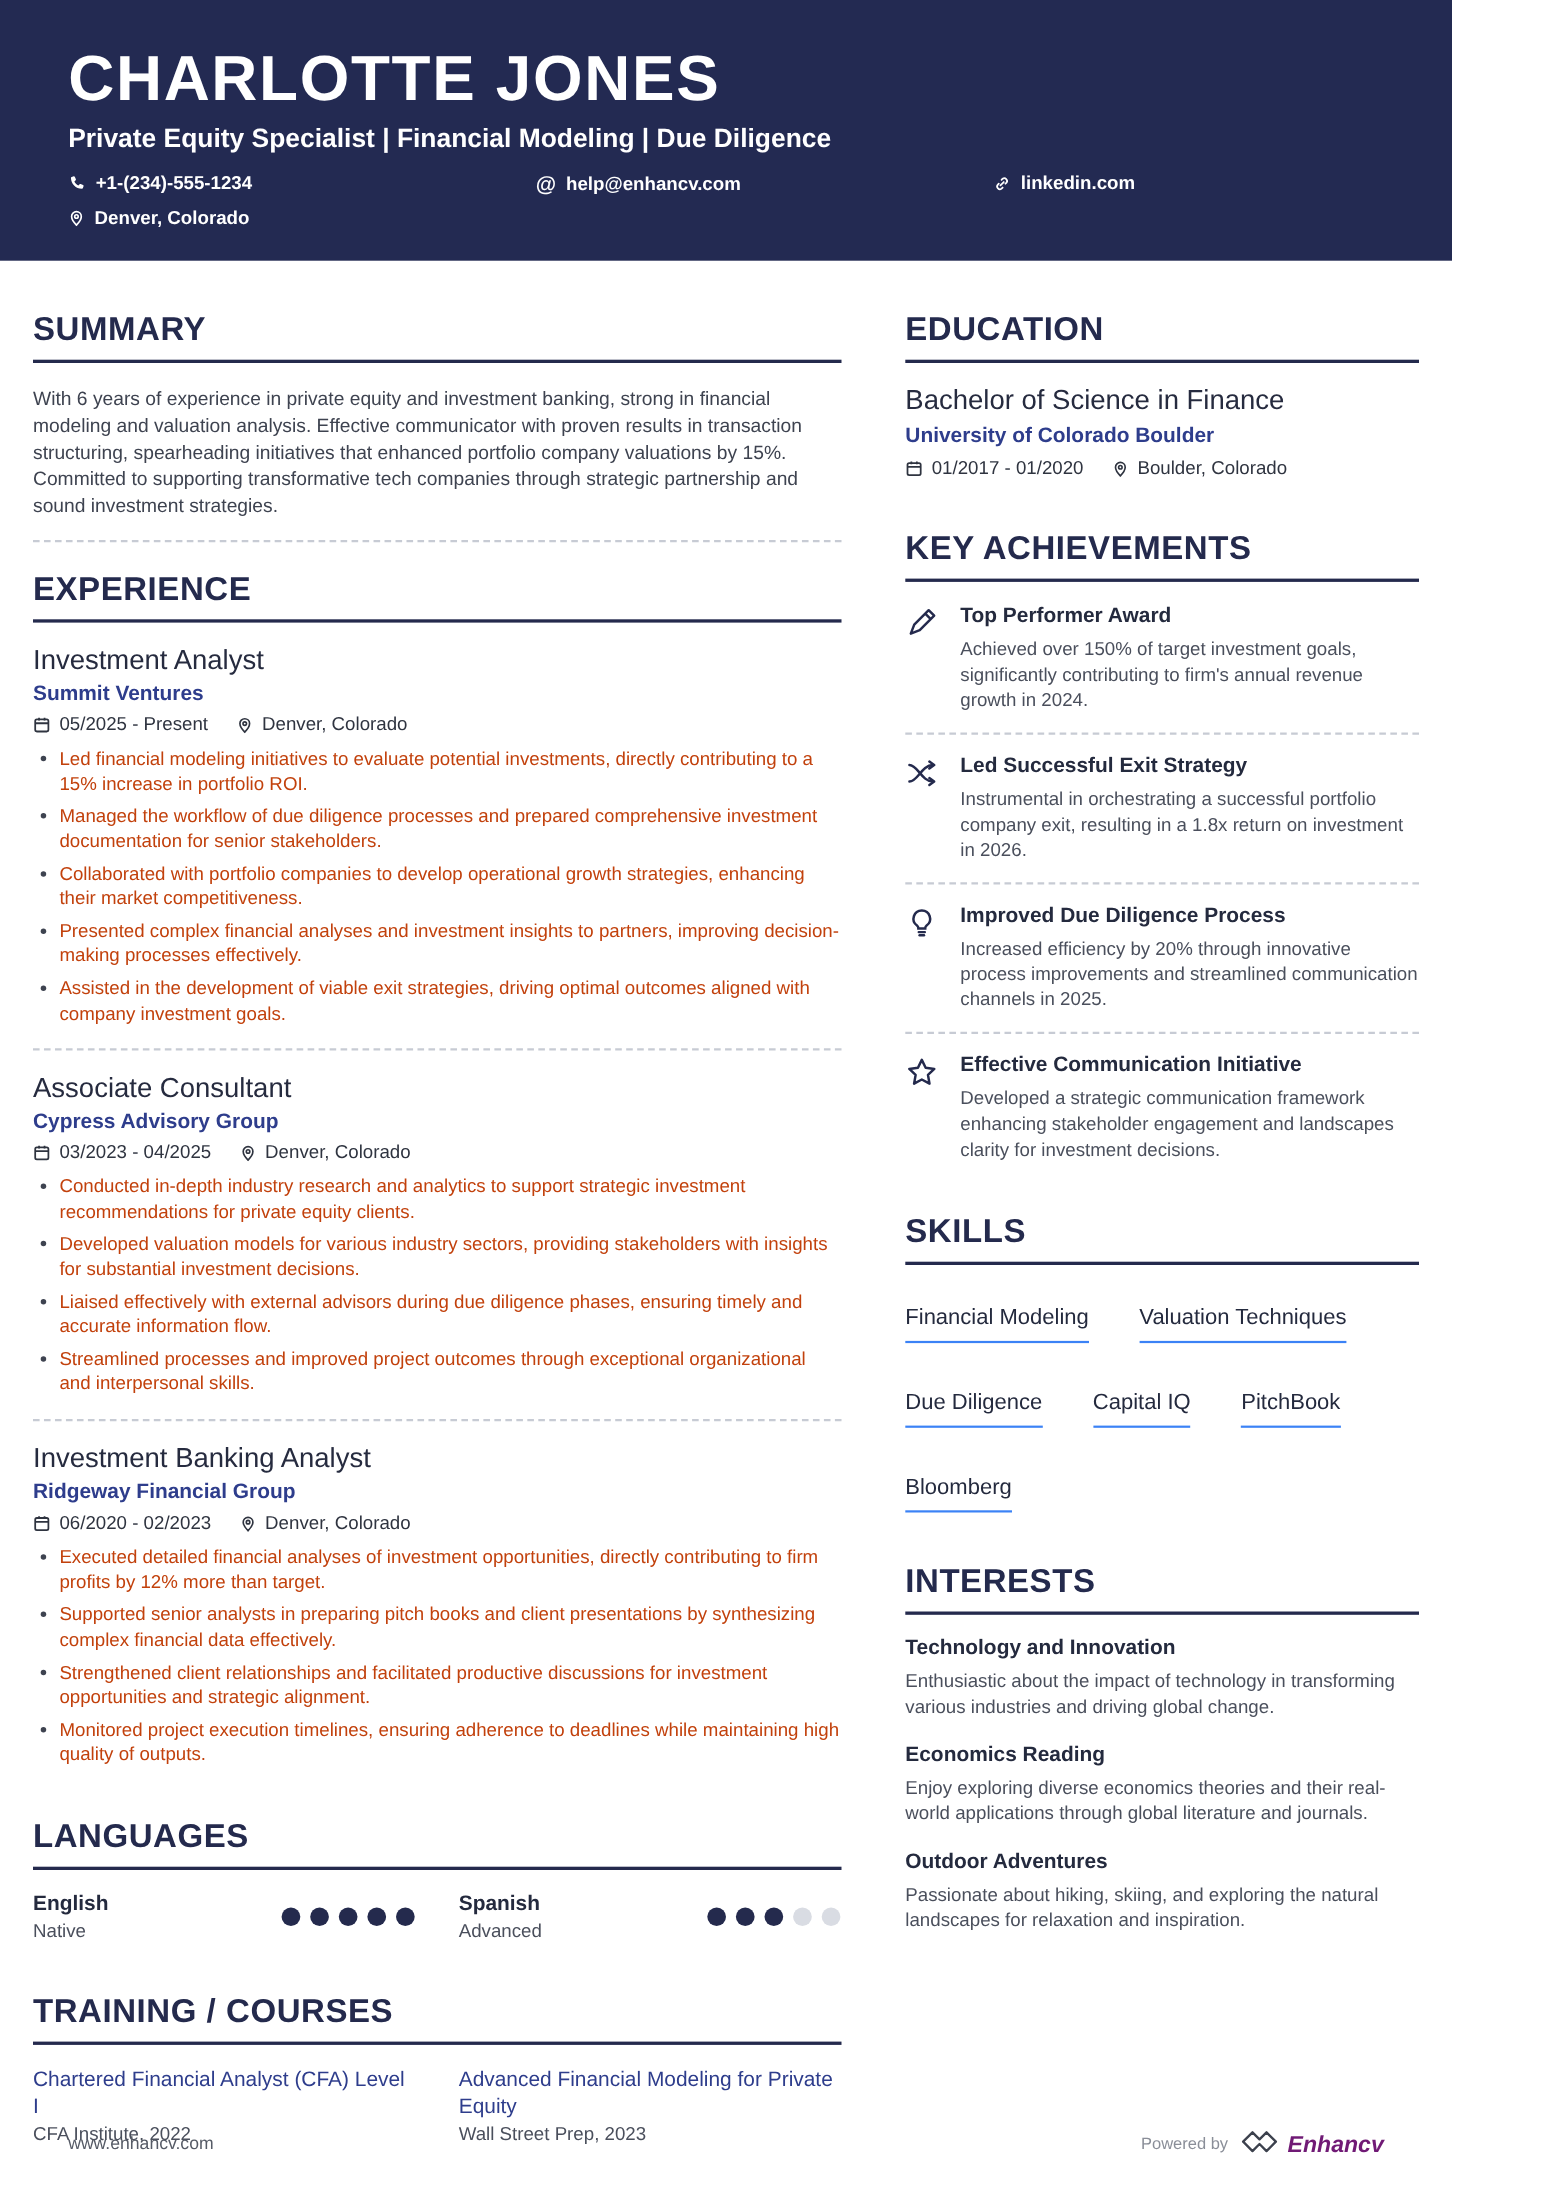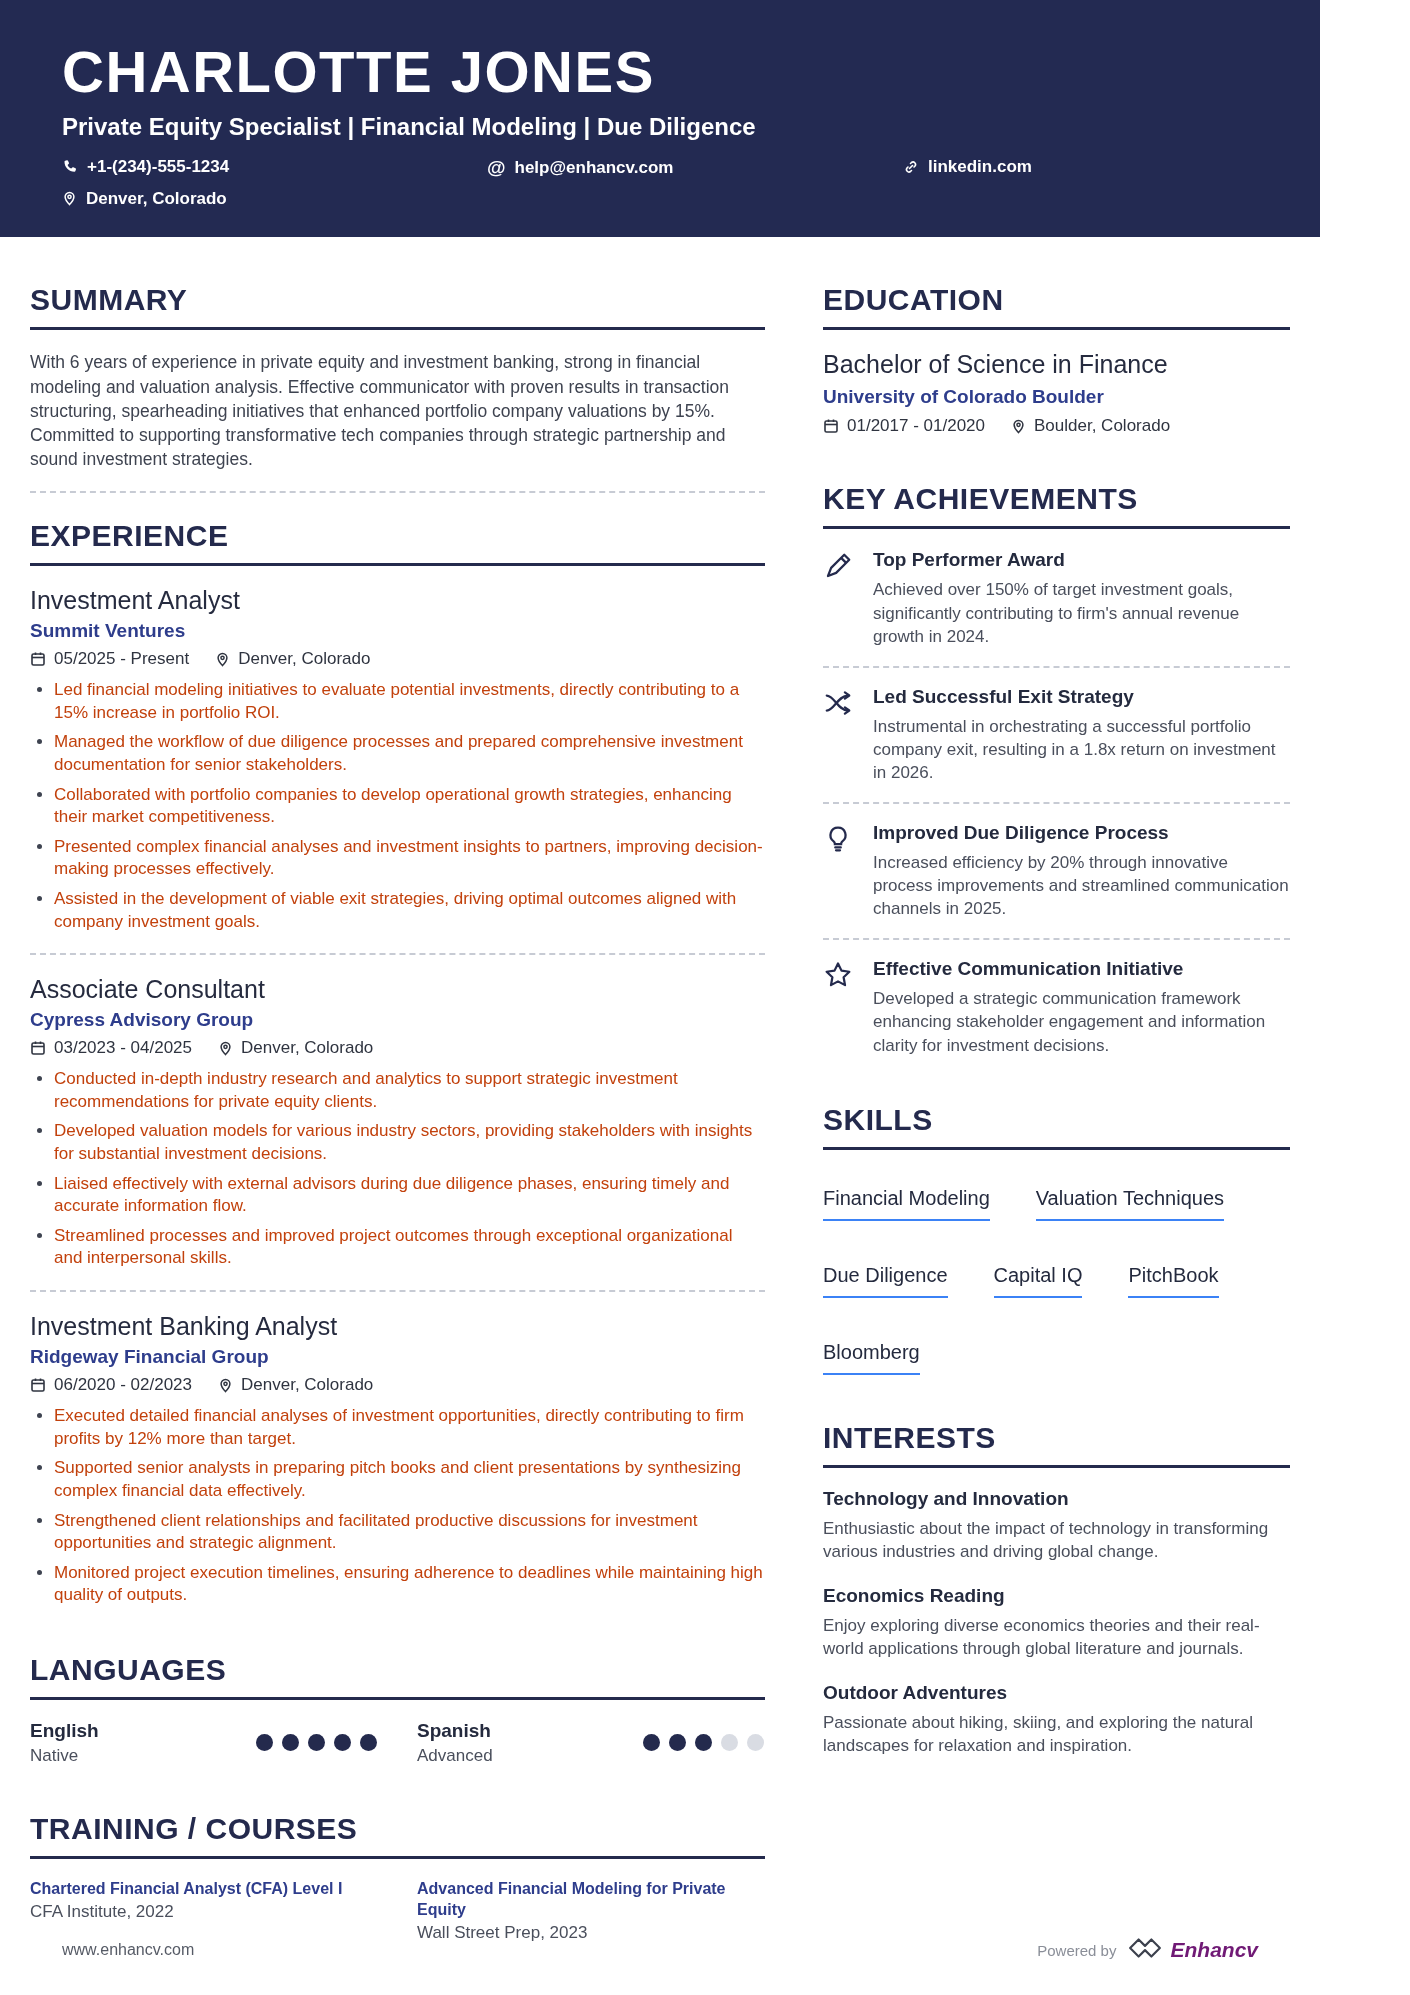--- a/index.html
+++ b/index.html
@@ -116,21 +116,21 @@
   }
   .lang-name { font-size: 19px; font-weight: bold; color: #242a3e; }
   .lang-level { font-size: 17px; color: #4a4f5c; margin-top: 4px; }
   .dots { display: flex; gap: 9px; }
   .dot { width: 17px; height: 17px; border-radius: 50%; background: #242a4d; }
   .dot.empty { background: #d9dce3; }
 
   
   .course-grid { display: grid; grid-template-columns: 387px 1fr; }
   .course { width: 347px; }
-  .course-title { font-size: 16px; font-weight: bold; color: #2e3d8c; line-height: 1.3; }
+  .course-title { font-size: 19px; font-weight: normal; color: #2e3d8c; line-height: 1.3; }
   .course-org { font-size: 17px; color: #4a4f5c; margin-top: 2px; }
 
   
   .degree { font-size: 25px; color: #262b3f; }
   .school { margin: 7px 0 8px 0; font-size: 19px; font-weight: bold; color: #2e3d8c; }
 
   
   .ach { display: flex; gap: 16px; }
   .ach-icon { width: 34px; flex: none; color: #242a4d; padding-top: 2px; }
   .ach-title { font-size: 19px; font-weight: bold; color: #242a3e; margin-bottom: 7px; }
@@ -462,21 +462,21 @@
         <div class="dashed" style="margin:18px 0;"></div>
 
         <div class="ach">
           <div class="ach-icon">
             <svg width="30" height="30" viewBox="0 0 24 24" fill="none" stroke="currentColor" stroke-width="1.8" stroke-linejoin="round">
                 <path d="M12 2.8l2.8 5.7 6.3.9-4.6 4.4 1.1 6.3-5.6-3-5.6 3 1.1-6.3L2.9 9.4l6.3-.9z"></path>
               </svg>
           </div>
           <div>
             <div class="ach-title">Effective Communication Initiative</div>
-            <div class="ach-text">Developed a strategic communication framework enhancing stakeholder engagement and information clarity for investment decisions.</div>
+            <div class="ach-text">Developed a strategic communication framework enhancing stakeholder engagement and landscapes clarity for investment decisions.</div>
           </div>
         </div>
       </section>
 
       <section>
         <h2 class="section">SKILLS</h2>
         <div class="skills">
           <div class="skill">Financial Modeling</div>
           <div class="skill">Valuation Techniques</div>
           <div class="skill">Due Diligence</div>

